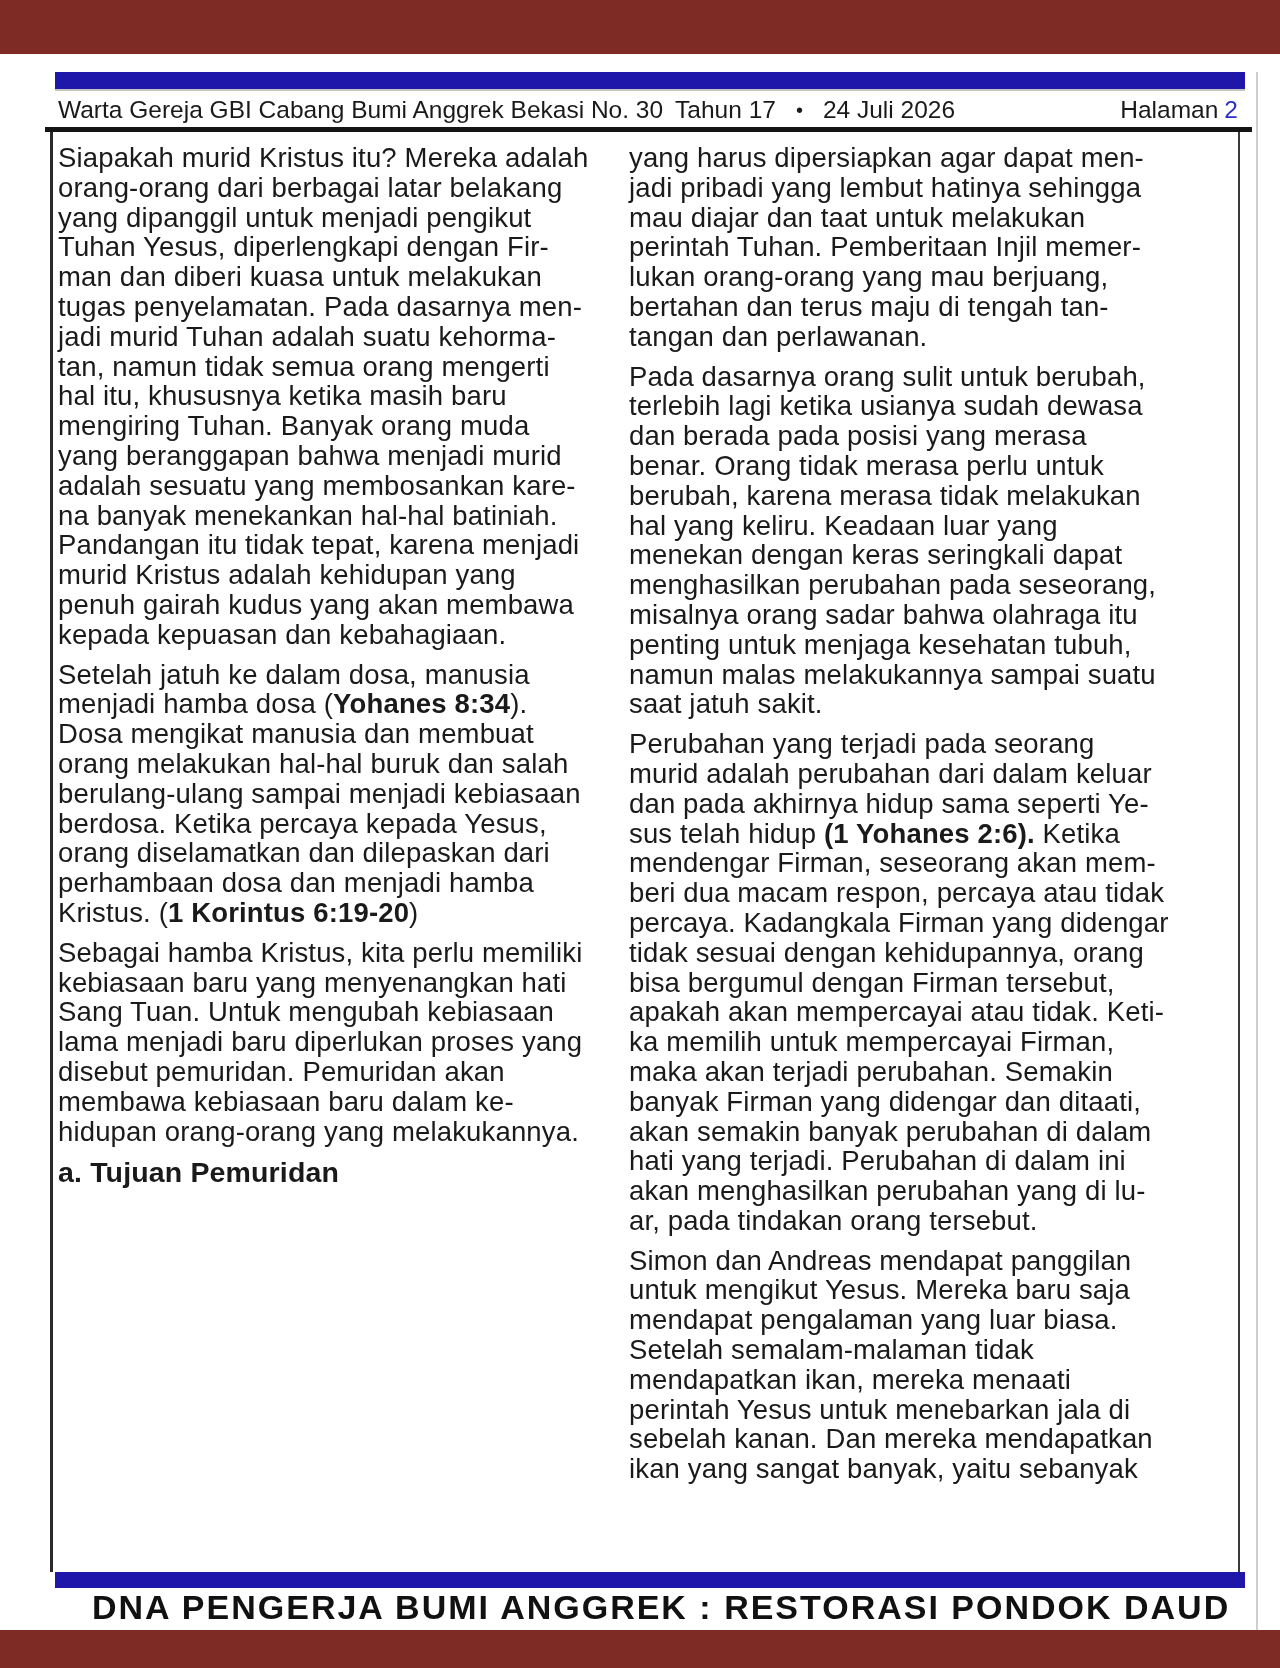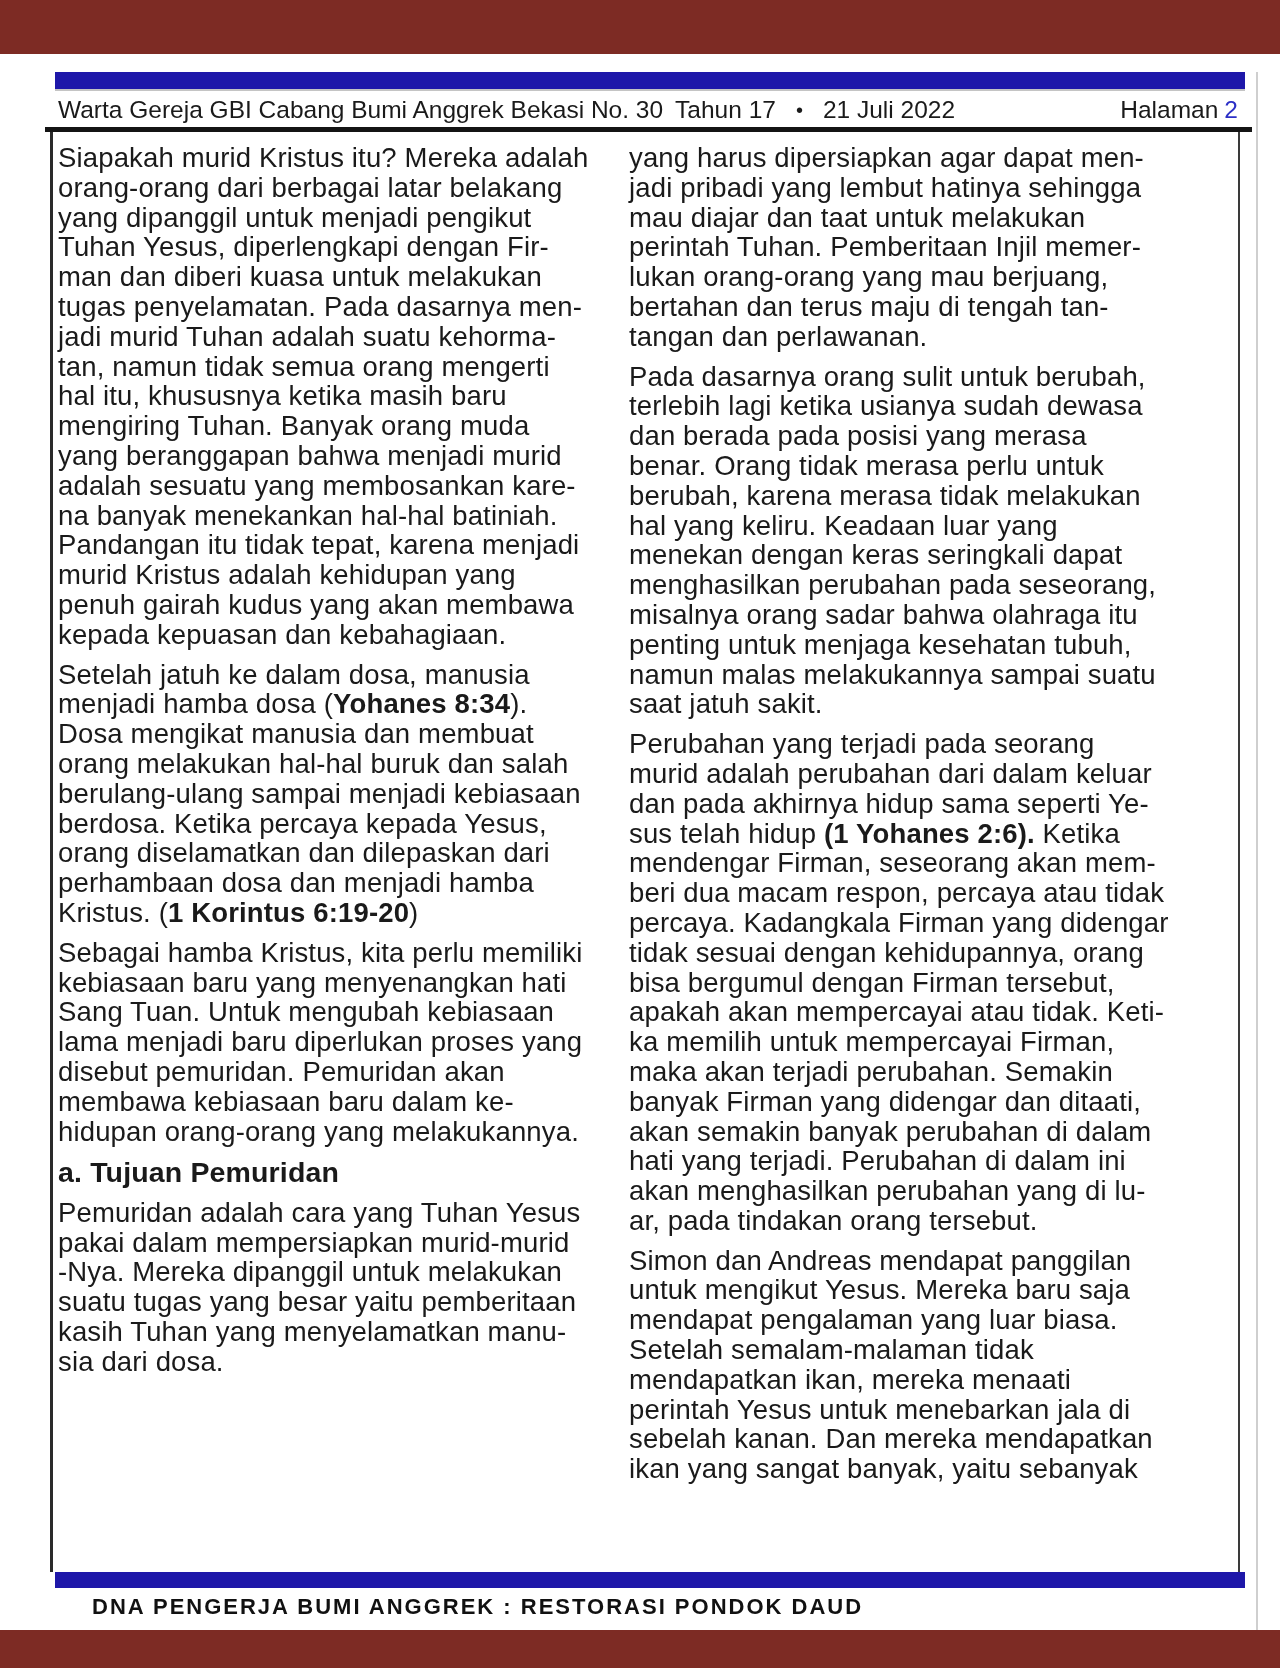--- a/index.html
+++ b/index.html
@@ -20,49 +20,48 @@
   .header-right .pgnum{color:var(--page-number-blue,#2b2fc6);margin-left:6px;}
   .rule{position:absolute;left:45px;top:127px;width:1207px;height:5px;background:#141414;}
   .border-left{position:absolute;left:50px;top:132px;width:3px;height:1440px;background:#2a2a2a;}
   .border-right{position:absolute;left:1238px;top:132px;width:2px;height:1440px;background:#3a3a3a;}
   .col{position:absolute;top:139px;font-size:27.5px;line-height:29.8px;letter-spacing:0.15px;
        color:var(--text,#1a1a1a);}
   .col.left{left:58px;width:562px;}
   .col.right{left:629px;width:568px;}
   .col .para{margin:4px 0 10px 0;}
   .col .heading{font-weight:bold;font-size:28.5px;line-height:32.5px;margin:3px 0 9px 0;}
-  .footer{position:absolute;left:92px;top:1589px;font-weight:bold;font-size:22px;line-height:36px;
+  .footer{position:absolute;left:92px;top:1589px;font-weight:bold;font-size:34px;line-height:36px;
           letter-spacing:2px;color:#111;white-space:nowrap;}
 </style>
 </head>
 <body>
 
 <div class="page" style="--accent-blue: #1e17a9; --page-number-blue: #2b2fc6; --bar-red: #7d2b24; --text: #1a1a1a; --edge-gray: #cfcfcf;">
   <div class="redbar top"></div>
   <div class="bluebar top"></div>
 
   <div class="header">
     <div class="header-left">
-      <span class="seg">Warta Gereja GBI Cabang Bumi Anggrek Bekasi No. 30</span><span class="seg gap-s">Tahun 17</span><span class="bullet">•</span><span class="seg">21 Juli 2022</span>
+      <span class="seg">Warta Gereja GBI Cabang Bumi Anggrek Bekasi No. 30</span><span class="seg gap-s">Tahun 17</span><span class="bullet">•</span><span class="seg">24 Juli 2026</span>
     </div>
     <div class="header-right">
       <span>Halaman</span><span class="pgnum">2</span>
     </div>
   </div>
 
   <div class="rule"></div>
   <div class="border-left"></div>
   <div class="border-right"></div>
 
   <div class="col left" id="col-left">
       <div class="para">Siapakah murid Kristus itu? Mereka adalah<br>orang-orang dari berbagai latar belakang<br>yang dipanggil untuk menjadi pengikut<br>Tuhan Yesus, diperlengkapi dengan Fir-<br>man dan diberi kuasa untuk melakukan<br>tugas penyelamatan. Pada dasarnya men-<br>jadi murid Tuhan adalah suatu kehorma-<br>tan, namun tidak semua orang mengerti<br>hal itu, khususnya ketika masih baru<br>mengiring Tuhan. Banyak orang muda<br>yang beranggapan bahwa menjadi murid<br>adalah sesuatu yang membosankan kare-<br>na banyak menekankan hal-hal batiniah.<br>Pandangan itu tidak tepat, karena menjadi<br>murid Kristus adalah kehidupan yang<br>penuh gairah kudus yang akan membawa<br>kepada kepuasan dan kebahagiaan.</div>
       <div class="para">Setelah jatuh ke dalam dosa, manusia<br>menjadi hamba dosa (<b>Yohanes 8:34</b>).<br>Dosa mengikat manusia dan membuat<br>orang melakukan hal-hal buruk dan salah<br>berulang-ulang sampai menjadi kebiasaan<br>berdosa. Ketika percaya kepada Yesus,<br>orang diselamatkan dan dilepaskan dari<br>perhambaan dosa dan menjadi hamba<br>Kristus. (<b>1 Korintus 6:19-20</b>)</div>
       <div class="para">Sebagai hamba Kristus, kita perlu memiliki<br>kebiasaan baru yang menyenangkan hati<br>Sang Tuan. Untuk mengubah kebiasaan<br>lama menjadi baru diperlukan proses yang<br>disebut pemuridan. Pemuridan akan<br>membawa kebiasaan baru dalam ke-<br>hidupan orang-orang yang melakukannya.</div>
       <div class="heading">a. Tujuan Pemuridan</div>
-      <div class="para">Pemuridan adalah cara yang Tuhan Yesus<br>pakai dalam mempersiapkan murid-murid<br>-Nya. Mereka dipanggil untuk melakukan<br>suatu tugas yang besar yaitu pemberitaan<br>kasih Tuhan yang menyelamatkan manu-<br>sia dari dosa.</div>
     </div>
   <div class="col right" id="col-right">
       <div class="para">yang harus dipersiapkan agar dapat men-<br>jadi pribadi yang lembut hatinya sehingga<br>mau diajar dan taat untuk melakukan<br>perintah Tuhan. Pemberitaan Injil memer-<br>lukan orang-orang yang mau berjuang,<br>bertahan dan terus maju di tengah tan-<br>tangan dan perlawanan.</div>
       <div class="para">Pada dasarnya orang sulit untuk berubah,<br>terlebih lagi ketika usianya sudah dewasa<br>dan berada pada posisi yang merasa<br>benar. Orang tidak merasa perlu untuk<br>berubah, karena merasa tidak melakukan<br>hal yang keliru. Keadaan luar yang<br>menekan dengan keras seringkali dapat<br>menghasilkan perubahan pada seseorang,<br>misalnya orang sadar bahwa olahraga itu<br>penting untuk menjaga kesehatan tubuh,<br>namun malas melakukannya sampai suatu<br>saat jatuh sakit.</div>
       <div class="para">Perubahan yang terjadi pada seorang<br>murid adalah perubahan dari dalam keluar<br>dan pada akhirnya hidup sama seperti Ye-<br>sus telah hidup <b>(1 Yohanes 2:6).</b> Ketika<br>mendengar Firman, seseorang akan mem-<br>beri dua macam respon, percaya atau tidak<br>percaya. Kadangkala Firman yang didengar<br>tidak sesuai dengan kehidupannya, orang<br>bisa bergumul dengan Firman tersebut,<br>apakah akan mempercayai atau tidak. Keti-<br>ka memilih untuk mempercayai Firman,<br>maka akan terjadi perubahan. Semakin<br>banyak Firman yang didengar dan ditaati,<br>akan semakin banyak perubahan di dalam<br>hati yang terjadi. Perubahan di dalam ini<br>akan menghasilkan perubahan yang di lu-<br>ar, pada tindakan orang tersebut.</div>
       <div class="para">Simon dan Andreas mendapat panggilan<br>untuk mengikut Yesus. Mereka baru saja<br>mendapat pengalaman yang luar biasa.<br>Setelah semalam-malaman tidak<br>mendapatkan ikan, mereka menaati<br>perintah Yesus untuk menebarkan jala di<br>sebelah kanan. Dan mereka mendapatkan<br>ikan yang sangat banyak, yaitu sebanyak</div>
     </div>
 
   <div class="bluebar bottom"></div>
   <div class="footer">

